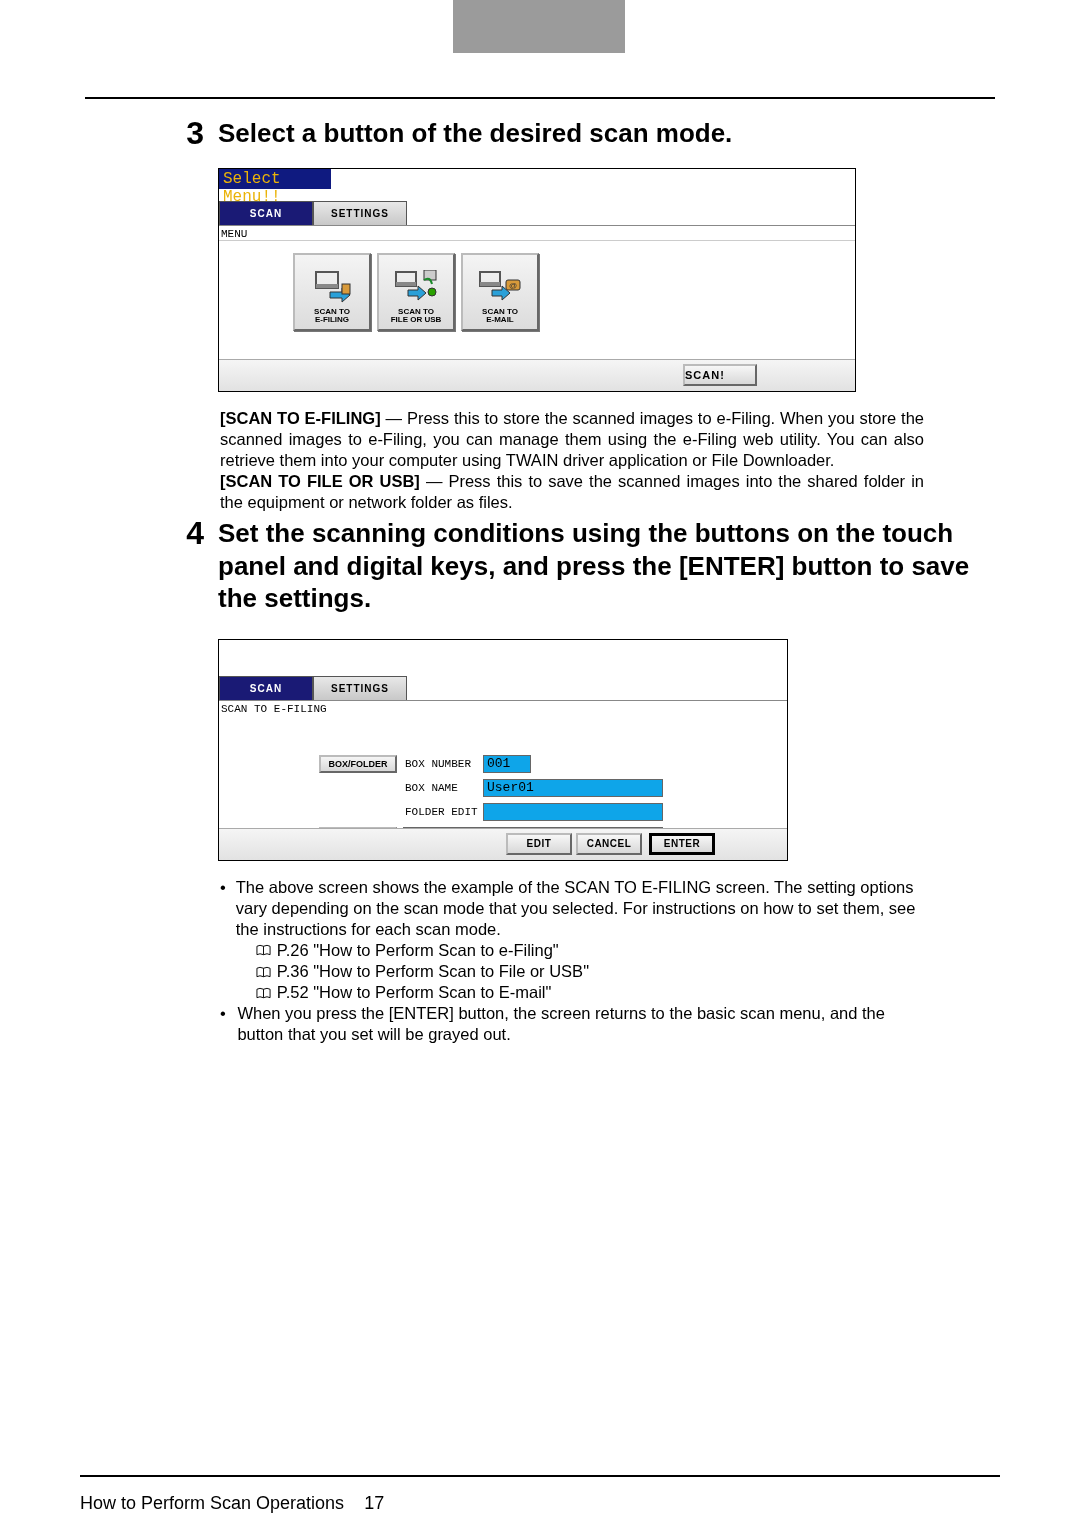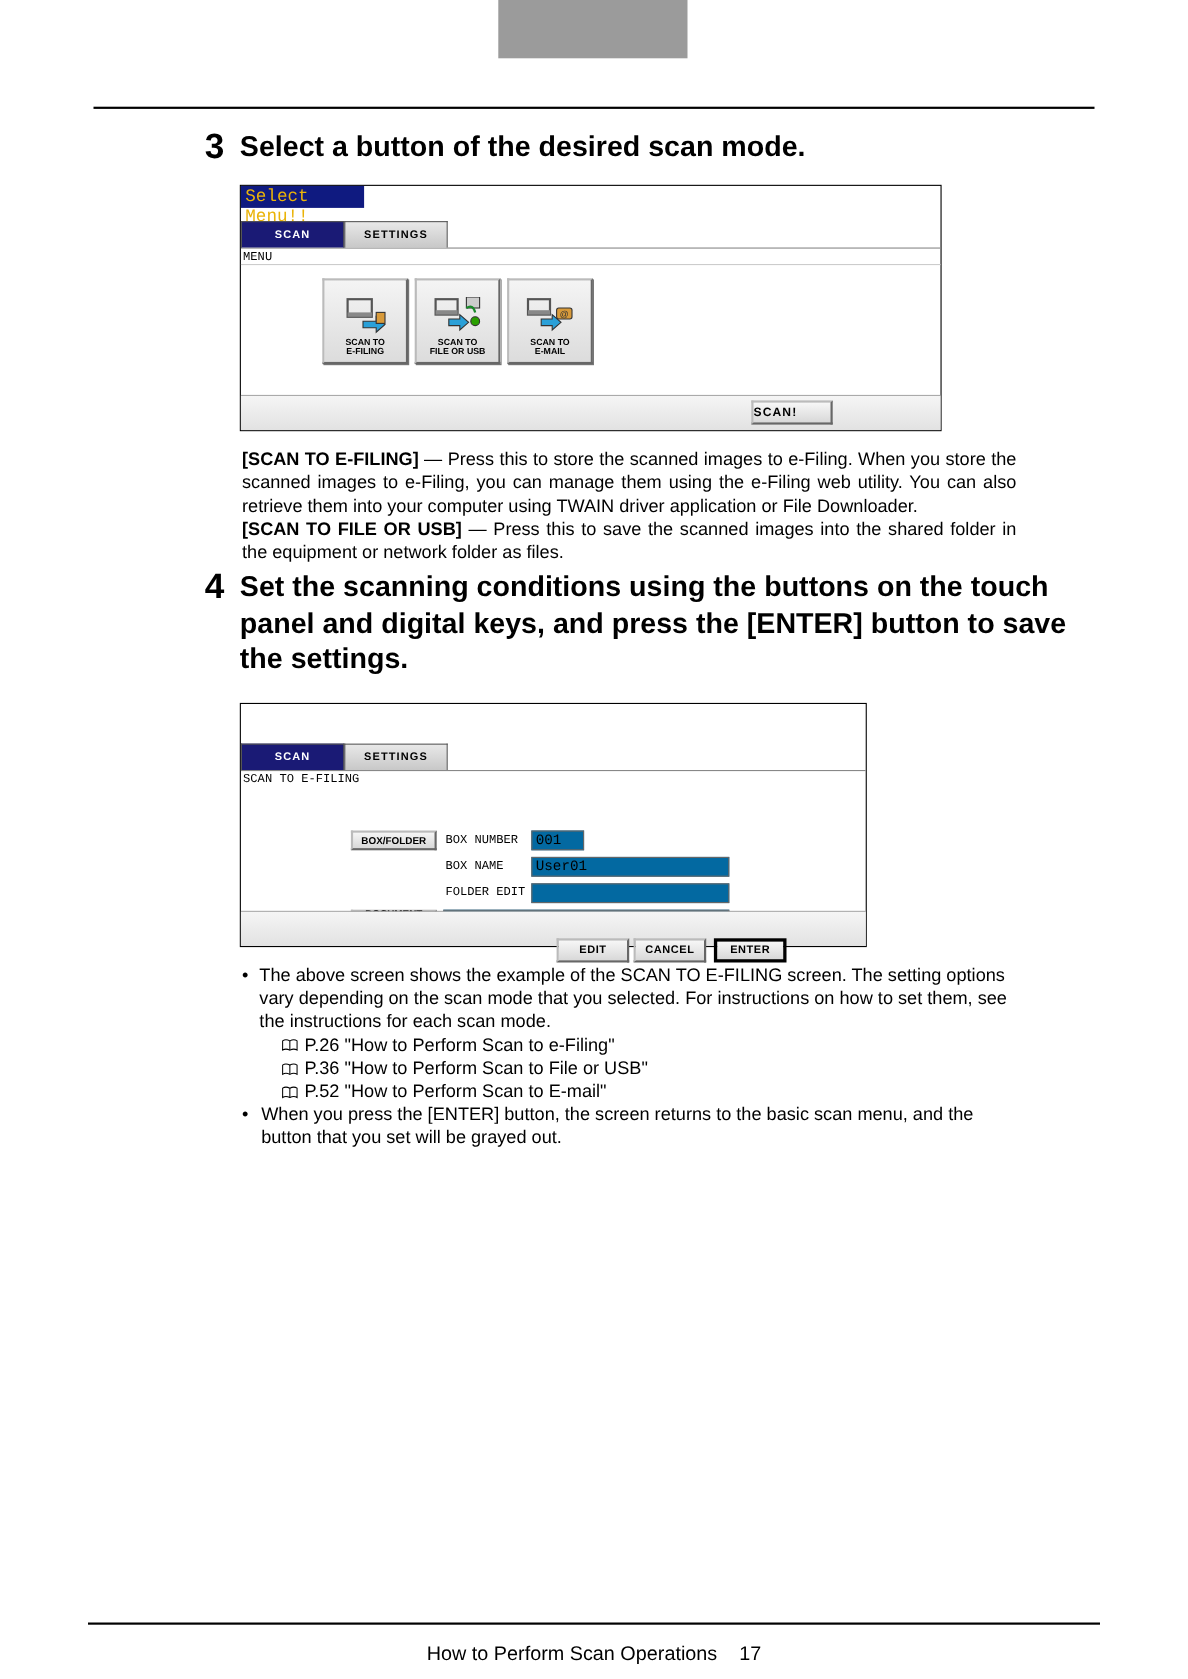--- a/index.html
+++ b/index.html
@@ -35,35 +35,35 @@
   .para b { font-weight: bold; }
   
   .s2 { width: 570px; height: 222px; }
   .s2 .tabrow { display: flex; align-items: flex-end; height: 30px; margin-top: 30px; }
   .s2 .tab { height: 24px; border: 1px solid #555; border-bottom: none; font: 10px Arial; font-weight: bold; letter-spacing: 1px; display: flex; align-items: center; justify-content: center; }
   .s2 .tab.scan { width: 94px; background: #1a1a75; color: #fff; }
   .s2 .tab.settings { width: 94px; background: linear-gradient(#e8e8e8,#c8c8c8); color: #000; }
   .s2 .sub { font: 11px "Courier New", monospace; padding: 2px 2px; border-top:1px solid #888; }
   .s2 .form { position: relative; height: 118px; font: 12px "Courier New", monospace; margin-top: 32px; }
   .s2 .btn3d { border: 2px outset #bbb; background: linear-gradient(#f5f5f5,#d8d8d8); font: 9px Arial; font-weight: bold; text-align: center; display: inline-flex; align-items: center; justify-content: center; }
-  .s2 .field { border: 1px solid #666; background: #0369a1; height: 18px; font: 13px "Courier New", monospace; padding: 0 3px; display: inline-block; }
+  .s2 .field { border: 1px solid #666; background: #0ea5e9; height: 18px; font: 13px "Courier New", monospace; padding: 0 3px; display: inline-block; }
   .s2 .lbl { position: absolute; font: 11px "Courier New", monospace; }
   .s2 .footer { position: absolute; left:0; right:0; bottom:0; height: 32px; border-top: 1px solid #aaa; background: linear-gradient(#f5f5f5,#e2e2e2); }
-  .s2 .fbtn { position: absolute; top: 4px; height: 22px; width: 66px; border: 2px outset #bbb; background: linear-gradient(#f7f7f7,#d8d8d8); font: 10px Arial; font-weight: bold; letter-spacing: 0.5px; text-align: center; display:flex; align-items:center; justify-content:center;margin-top:20px; }
+  .s2 .fbtn { position: absolute; top: 4px; height: 22px; width: 66px; border: 2px outset #bbb; background: linear-gradient(#f7f7f7,#d8d8d8); font: 10px Arial; font-weight: bold; letter-spacing: 0.5px; text-align: center; display:flex; align-items:center; justify-content:center; }
   .s2 .fbtn.enter { border: 3px solid #000; background: linear-gradient(#f7f7f7,#d8d8d8); }
   
   .bullets { margin-left: 140px; margin-right: 76px; font-size: 16.5px; line-height: 1.28; }
   .bullets .bi { display: flex; gap: 10px; }
   .bullets .dot { width: 10px; }
   .bullets .ref { display: flex; align-items: center; gap: 6px; margin-left: 20px; }
   .book-icon { width: 15px; height: 12px; }
   
   .page-footer { position: absolute; left: 80px; right: 80px; top: 1378px; }
   .page-footer .line { border-top: 2px solid #000; margin-bottom: 16px; }
-  .page-footer .txt { text-align: center; font-size: 18px; }
+  .page-footer .txt { text-align: left; font-size: 18px; }
 </style>
 </head>
 <body>
 
 <div class="topbar">
   <div class="grey"></div>
 </div>
 
 <div class="page">
   <hr class="hr">

